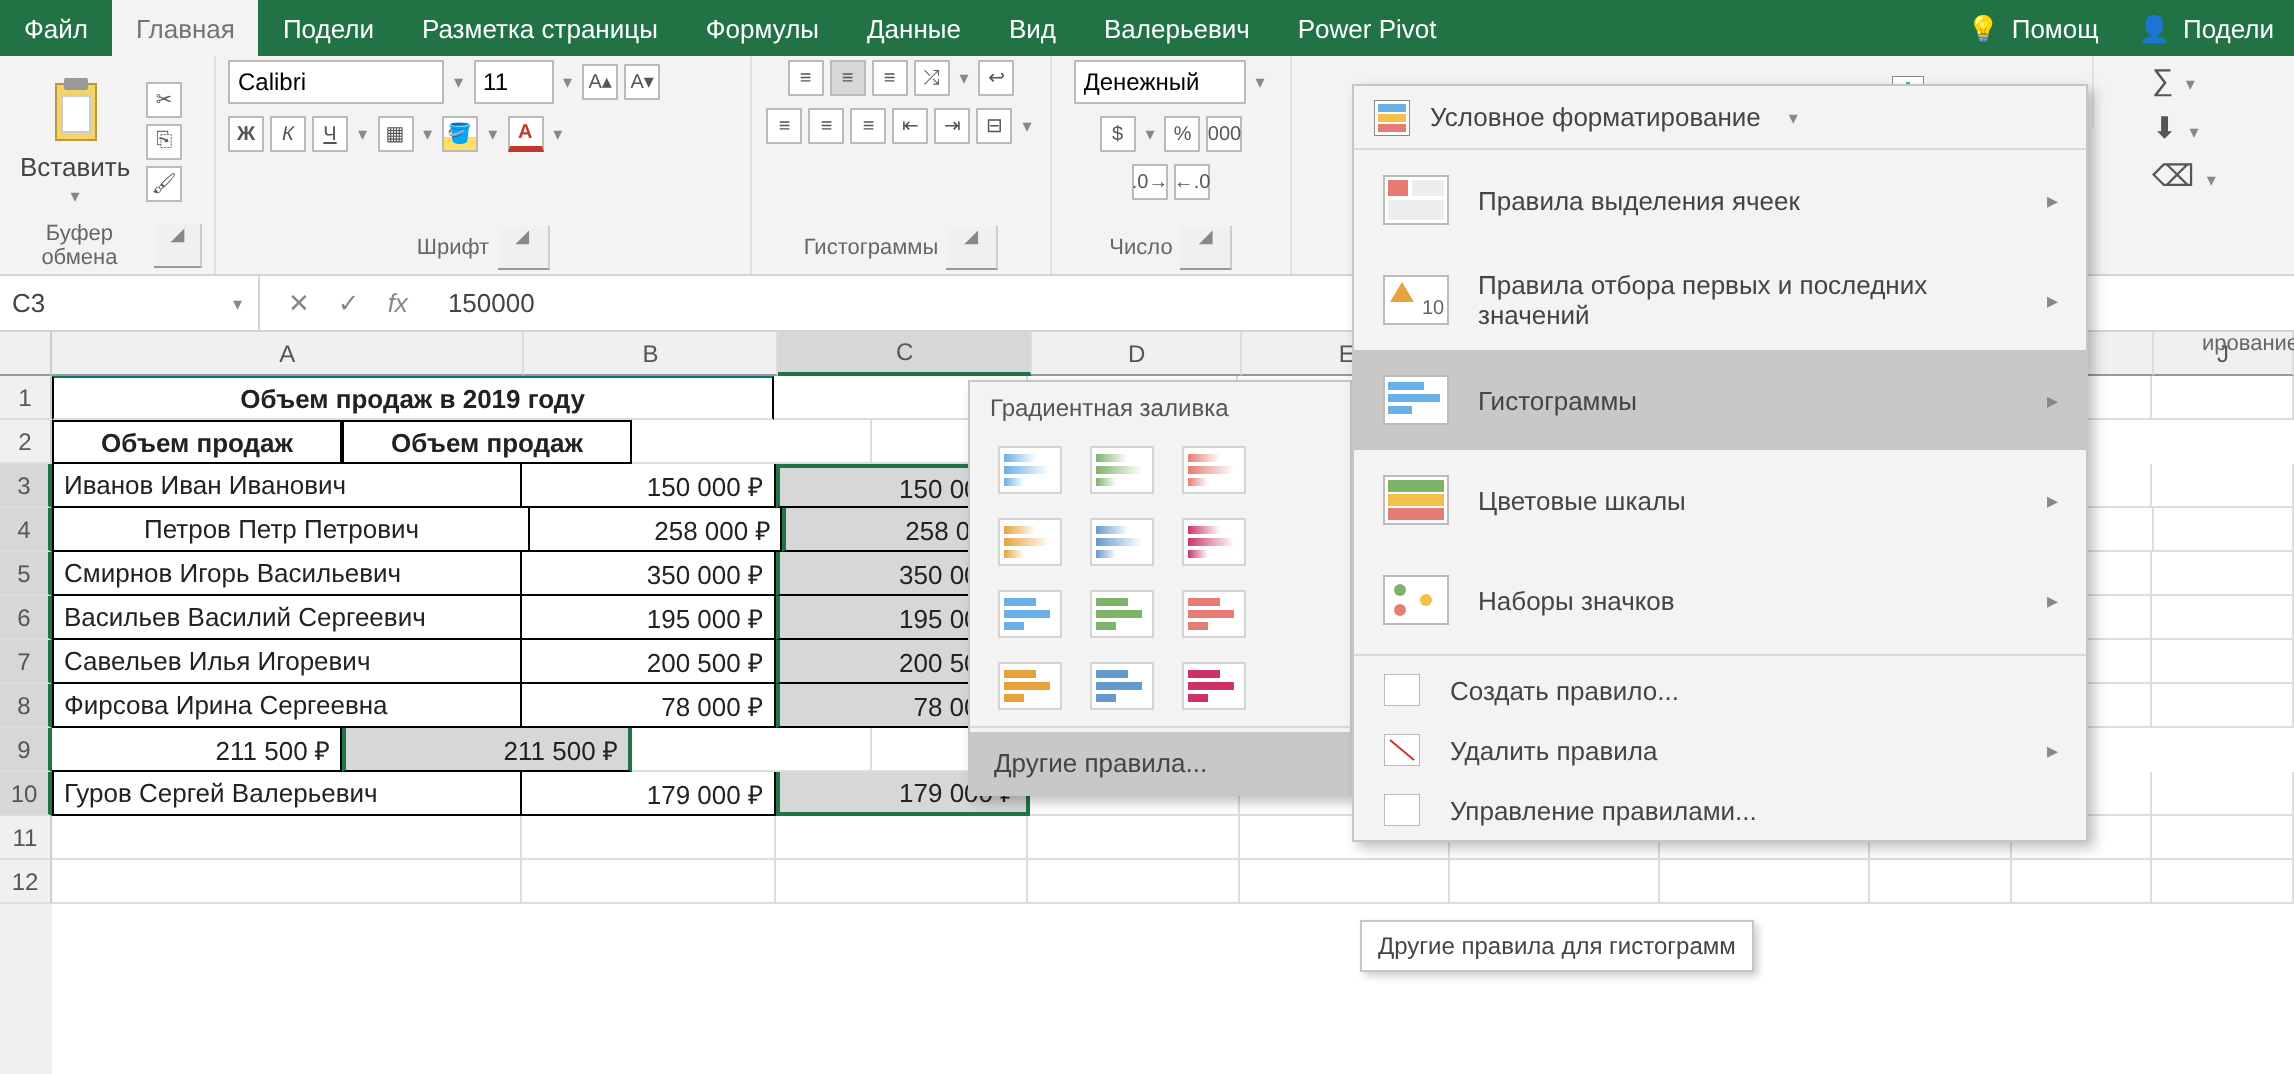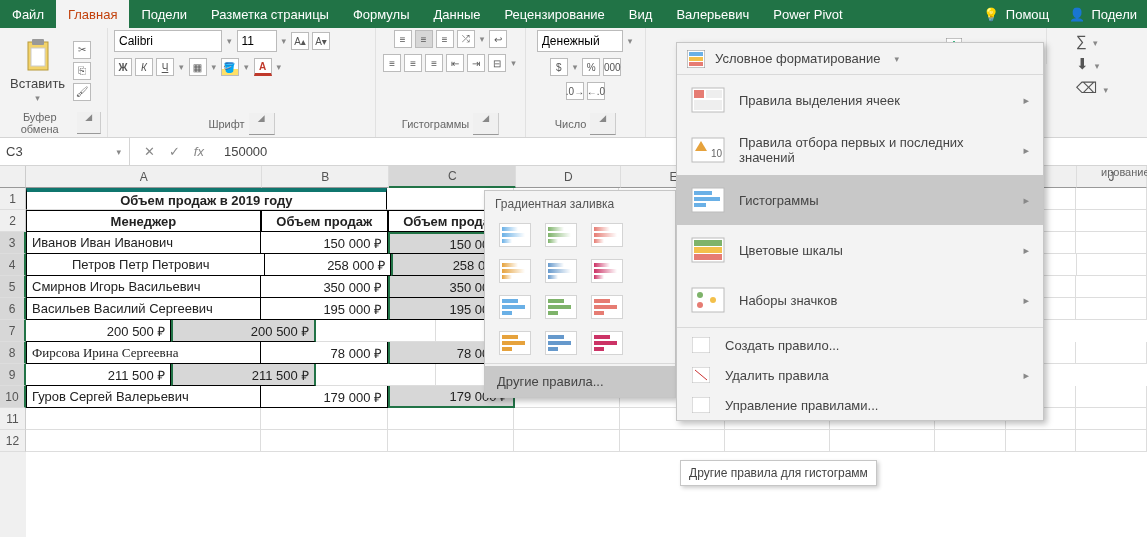--- a/index.html
+++ b/index.html
@@ -1,19 +1,19 @@
 <!DOCTYPE html>
 <html><head>
 <meta charset="utf-8">
 <style>
 *{box-sizing:border-box;font-family:"Segoe UI",Arial,sans-serif}
 body{margin:0;width:1147px;height:537px;background:#fff;font-size:13px;overflow:hidden;color:#444}
 .tabs{display:flex;background:#217346;color:#fff;height:28px;align-items:stretch}
 .tabs .tab{padding:0 12px;display:flex;align-items:center;cursor:pointer;font-size:13px}
-.tabs .tab.active{background:#f3f3f3;color:#c2410c}
+.tabs .tab.active{background:#f3f3f3;color:#737373}
 .tabs .spacer{flex:1}
 .tabs .help{display:flex;align-items:center;padding:0 10px;gap:6px}
 .ribbon{background:#f3f3f3;border-bottom:1px solid #d4d4d4;height:110px;display:flex;position:relative}
 .group{display:flex;flex-direction:column;border-right:1px solid #e1e1e1;padding:2px 6px 0 6px}
 .group-body{flex:1;display:flex;align-items:center;gap:4px}
 .group-label{font-size:11px;color:#666;text-align:center;padding-bottom:2px;display:flex;justify-content:center;align-items:center;gap:4px}
 .group-label .corner{font-size:9px;color:#888}
 .vbtn{display:flex;flex-direction:column;align-items:center;justify-content:center;gap:2px;padding:4px;cursor:pointer}
 .icon{display:inline-flex;align-items:center;justify-content:center}
 .sml{width:18px;height:18px;border:1px solid #bbb;background:#fff;font-size:10px;display:inline-flex;align-items:center;justify-content:center;cursor:pointer;color:#555}
@@ -32,21 +32,21 @@
 .cols{display:flex}
 .colhdr{height:22px;border-right:1px solid #ddd;border-bottom:1px solid #999;display:flex;align-items:center;justify-content:center;font-size:12px;color:#555;background:#f0f0f0}
 .colhdr.sel{background:#d7d7d7;border-bottom:2px solid #217346}
 .cells{position:relative}
 .row{display:flex;height:22px}
 .cell{border-right:1px solid #ddd;border-bottom:1px solid #ddd;padding:0 5px;display:flex;align-items:center;font-size:13px;color:#222;overflow:hidden;white-space:nowrap}
 .b{font-weight:bold}
 .bord{border:1px solid #000}
 .bord-r{border-right:1px solid #000}
 .bord-l{border-left:1px solid #000}
-.bord-t{border-top:4px solid #0f766e}
+.bord-t{border-top:1px solid #0f766e}
 .bord-b{border-bottom:1px solid #000}
 .ralign{justify-content:flex-end}
 .center{justify-content:center}
 .cfmenu{position:absolute;top:42px;left:676px;width:368px;background:#f3f3f3;border:1px solid #c6c6c6;box-shadow:3px 3px 6px rgba(0,0,0,.25);z-index:30}
 .cfbtn{height:32px;display:flex;align-items:center;gap:10px;padding:0 10px;font-size:13px;color:#444;cursor:pointer}
 .cfmenu-main{background:#f3f3f3}
 .cfitem{display:flex;align-items:center;gap:14px;padding:10px 14px;cursor:pointer}
 .cfitem.hover{background:#c8c8c8}
 .cfitem .ar{margin-left:auto;font-size:11px;color:#888}
 .cfitem .cficon{width:34px;height:30px;display:flex;align-items:center;justify-content:center}
@@ -69,21 +69,20 @@
 </head>
 <body>
 
 <div class="tabs">
   <div class="tab">Файл</div>
   <div class="tab active">Главная</div>
   <div class="tab">Подели</div>
   <div class="tab">Разметка страницы</div>
   <div class="tab">Формулы</div>
   <div class="tab">Данные</div>
-  <div class="tab">Рецензирование</div>
   <div class="tab">Вид</div>
   <div class="tab">Валерьевич</div>
   <div class="tab">Power Pivot</div>
   <div class="spacer"></div>
   <div class="help">
       <span>💡</span>
       <span>Помощ</span>
     </div>
   <div class="help">
       <span>👤</span>
@@ -265,21 +264,20 @@
           <div class="cell  " style="width: 145px;"></div>
           <div class="cell " style="width: 120px;"></div>
           <div class="cell " style="width: 120px;"></div>
           <div class="cell " style="width: 120px;"></div>
           <div class="cell " style="width: 120px;"></div>
           <div class="cell " style="width: 80px;"></div>
           <div class="cell " style="width: 80px;"></div>
           <div class="cell " style="width: 80px;"></div>
         </div>
         <div class="row">
-          <div class="cell b center bord" style="width: 270px;">Менеджер</div>
           <div class="cell b center bord" style="width: 145px;">Объем продаж</div>
           <div class="cell b center bord" style="width: 145px;">Объем продаж</div>
           <div class="cell " style="width: 120px;"></div>
           <div class="cell " style="width: 120px;"></div>
           <div class="cell " style="width: 120px;"></div>
           <div class="cell " style="width: 120px;"></div>
           <div class="cell " style="width: 80px;"></div>
           <div class="cell " style="width: 80px;"></div>
           <div class="cell " style="width: 80px;"></div>
         </div>
@@ -325,32 +323,33 @@
           <div class="cell ralign bord-r bord-b" style="width: 145px; background: rgb(215, 215, 215); border-left: 2px solid rgb(33, 115, 70); border-right: 2px solid rgb(33, 115, 70);">195 000 ₽</div>
           <div class="cell " style="width: 120px;"></div>
           <div class="cell " style="width: 120px;"></div>
           <div class="cell " style="width: 120px;"></div>
           <div class="cell " style="width: 120px;"></div>
           <div class="cell " style="width: 80px;"></div>
           <div class="cell " style="width: 80px;"></div>
           <div class="cell " style="width: 80px;"></div>
         </div>
         <div class="row">
+          <div class="cell bord-l bord-r bord-b" style="width: 270px;">Савельев Илья Игоревич</div>
           <div class="cell ralign bord-r bord-b" style="width: 145px;">200 500 ₽</div>
           <div class="cell ralign bord-r bord-b" style="width: 145px; background: rgb(215, 215, 215); border-left: 2px solid rgb(33, 115, 70); border-right: 2px solid rgb(33, 115, 70);">200 500 ₽</div>
           <div class="cell " style="width: 120px;"></div>
           <div class="cell " style="width: 120px;"></div>
           <div class="cell " style="width: 120px;"></div>
           <div class="cell " style="width: 120px;"></div>
           <div class="cell " style="width: 80px;"></div>
           <div class="cell " style="width: 80px;"></div>
           <div class="cell " style="width: 80px;"></div>
         </div>
         <div class="row">
-          <div class="cell bord-l bord-r bord-b" style="width: 270px; font-family: Liberation Serif, serif;">Фирсова Ирина Сергеевна</div>
+          <div class="cell bord-l bord-r bord-b" style="width: 270px;">Фирсова Ирина Сергеевна</div>
           <div class="cell ralign bord-r bord-b" style="width: 145px;">78 000 ₽</div>
           <div class="cell ralign bord-r bord-b" style="width: 145px; background: rgb(215, 215, 215); border-left: 2px solid rgb(33, 115, 70); border-right: 2px solid rgb(33, 115, 70);">78 000 ₽</div>
           <div class="cell " style="width: 120px;"></div>
           <div class="cell " style="width: 120px;"></div>
           <div class="cell " style="width: 120px;"></div>
           <div class="cell " style="width: 120px;"></div>
           <div class="cell " style="width: 80px;"></div>
           <div class="cell " style="width: 80px;"></div>
           <div class="cell " style="width: 80px;"></div>
         </div>

